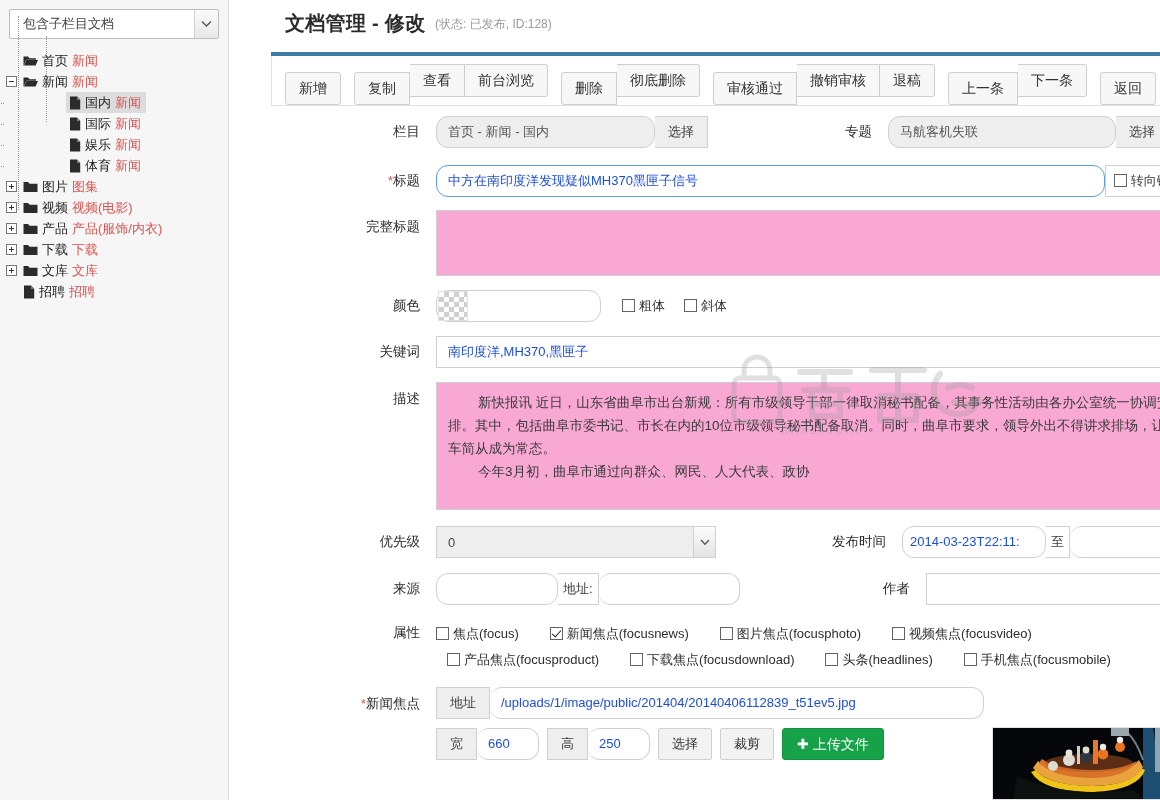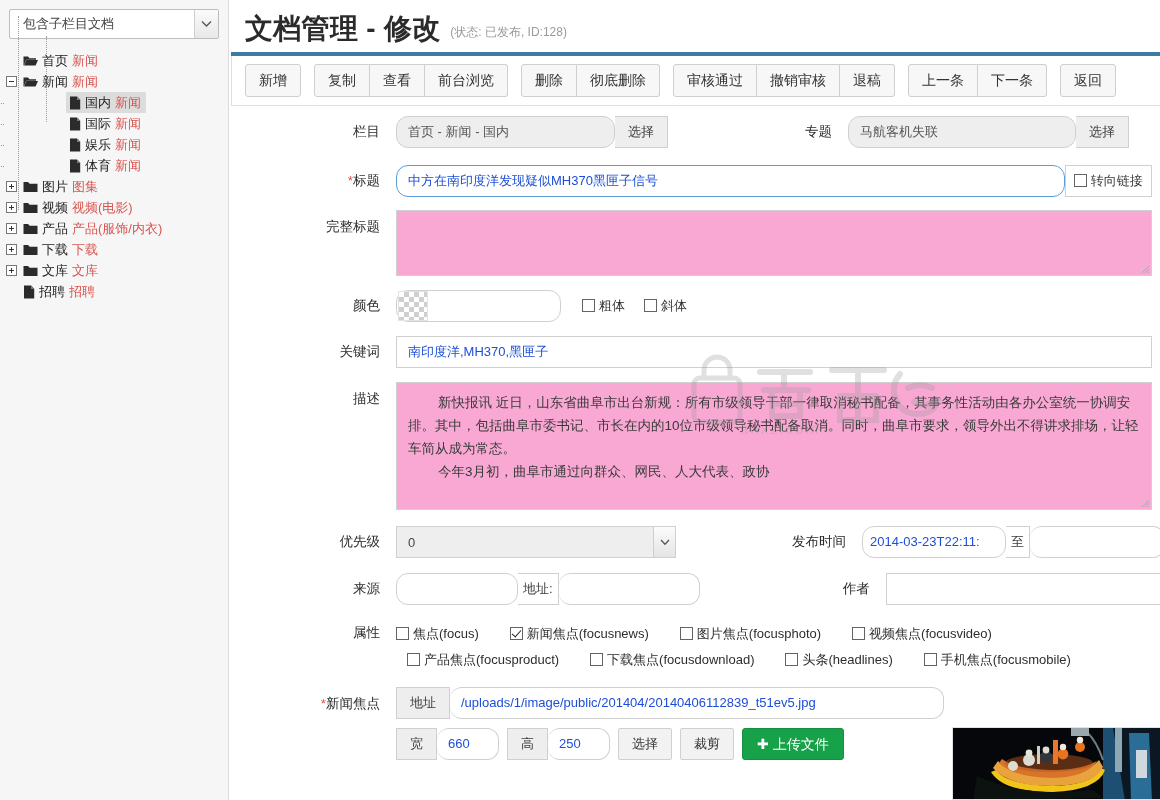--- a/index.html
+++ b/index.html
@@ -5,21 +5,21 @@
   * { box-sizing: border-box; }
   html, body {
     margin: 0; padding: 0;
     width: 1160px; height: 800px;
     overflow: hidden;
     background: #ffffff;
     font-family: "Liberation Sans", "DejaVu Sans", sans-serif;
     font-size: 13px;
     color: #333;
   }
-  #app { position: relative; width: 1160px; height: 800px; display: flex; }
+  #app { position: relative; width: 1160px; height: 800px; display: flex; gap: 40px; }
 
   
   .sidebar {
     width: 229px; height: 800px;
     background: #f6f6f6;
     border-right: 1px solid #dcdcdc;
     flex: 0 0 229px;
     position: relative;
   }
   .sel-wrap {
@@ -91,21 +91,21 @@
     border-top: 1px dotted #9a9a9a;
   }
 
   
   .main { flex: 1 1 auto; position: relative; height: 800px; background:#fff; }
   .page-head {
     padding: 10px 0 0 16px;
     height: 52px;
   }
   .page-title {
-    font-size: 28px;
+    font-size: 20px;
     font-weight: bold;
     color: #2b2b2b;
     display: inline-block;
     letter-spacing: 0.3px;
   }
   .page-status {
     font-size: 12px;
     color: #9a9a9a;
     display: inline-block;
     margin-left: 6px;
@@ -135,21 +135,21 @@
     border: 1px solid #cfcfcf;
     font-size: 14px;
     color: #333;
     line-height: 31px;
     text-align: center;
     font-family: inherit;
     cursor: pointer;
     white-space: nowrap;
   }
   .btngroup .tbtn + .tbtn { border-left: none; }
-  .btngroup .tbtn:first-child { border-radius: 3px 0 0 3px; }
+  .btngroup .tbtn:first-child { border-radius: 3px 0 0 3px; margin-top: 8px; }
   .btngroup .tbtn:last-child { border-radius: 0 3px 3px 0; }
   .btngroup .tbtn:only-child { border-radius: 3px; }
 
   
   .form { padding-left: 2px; }
   .row { display: flex; align-items: flex-start; margin-top: 12px; }
   .lab {
     width: 165px;
     flex: 0 0 165px;
     text-align: right;

